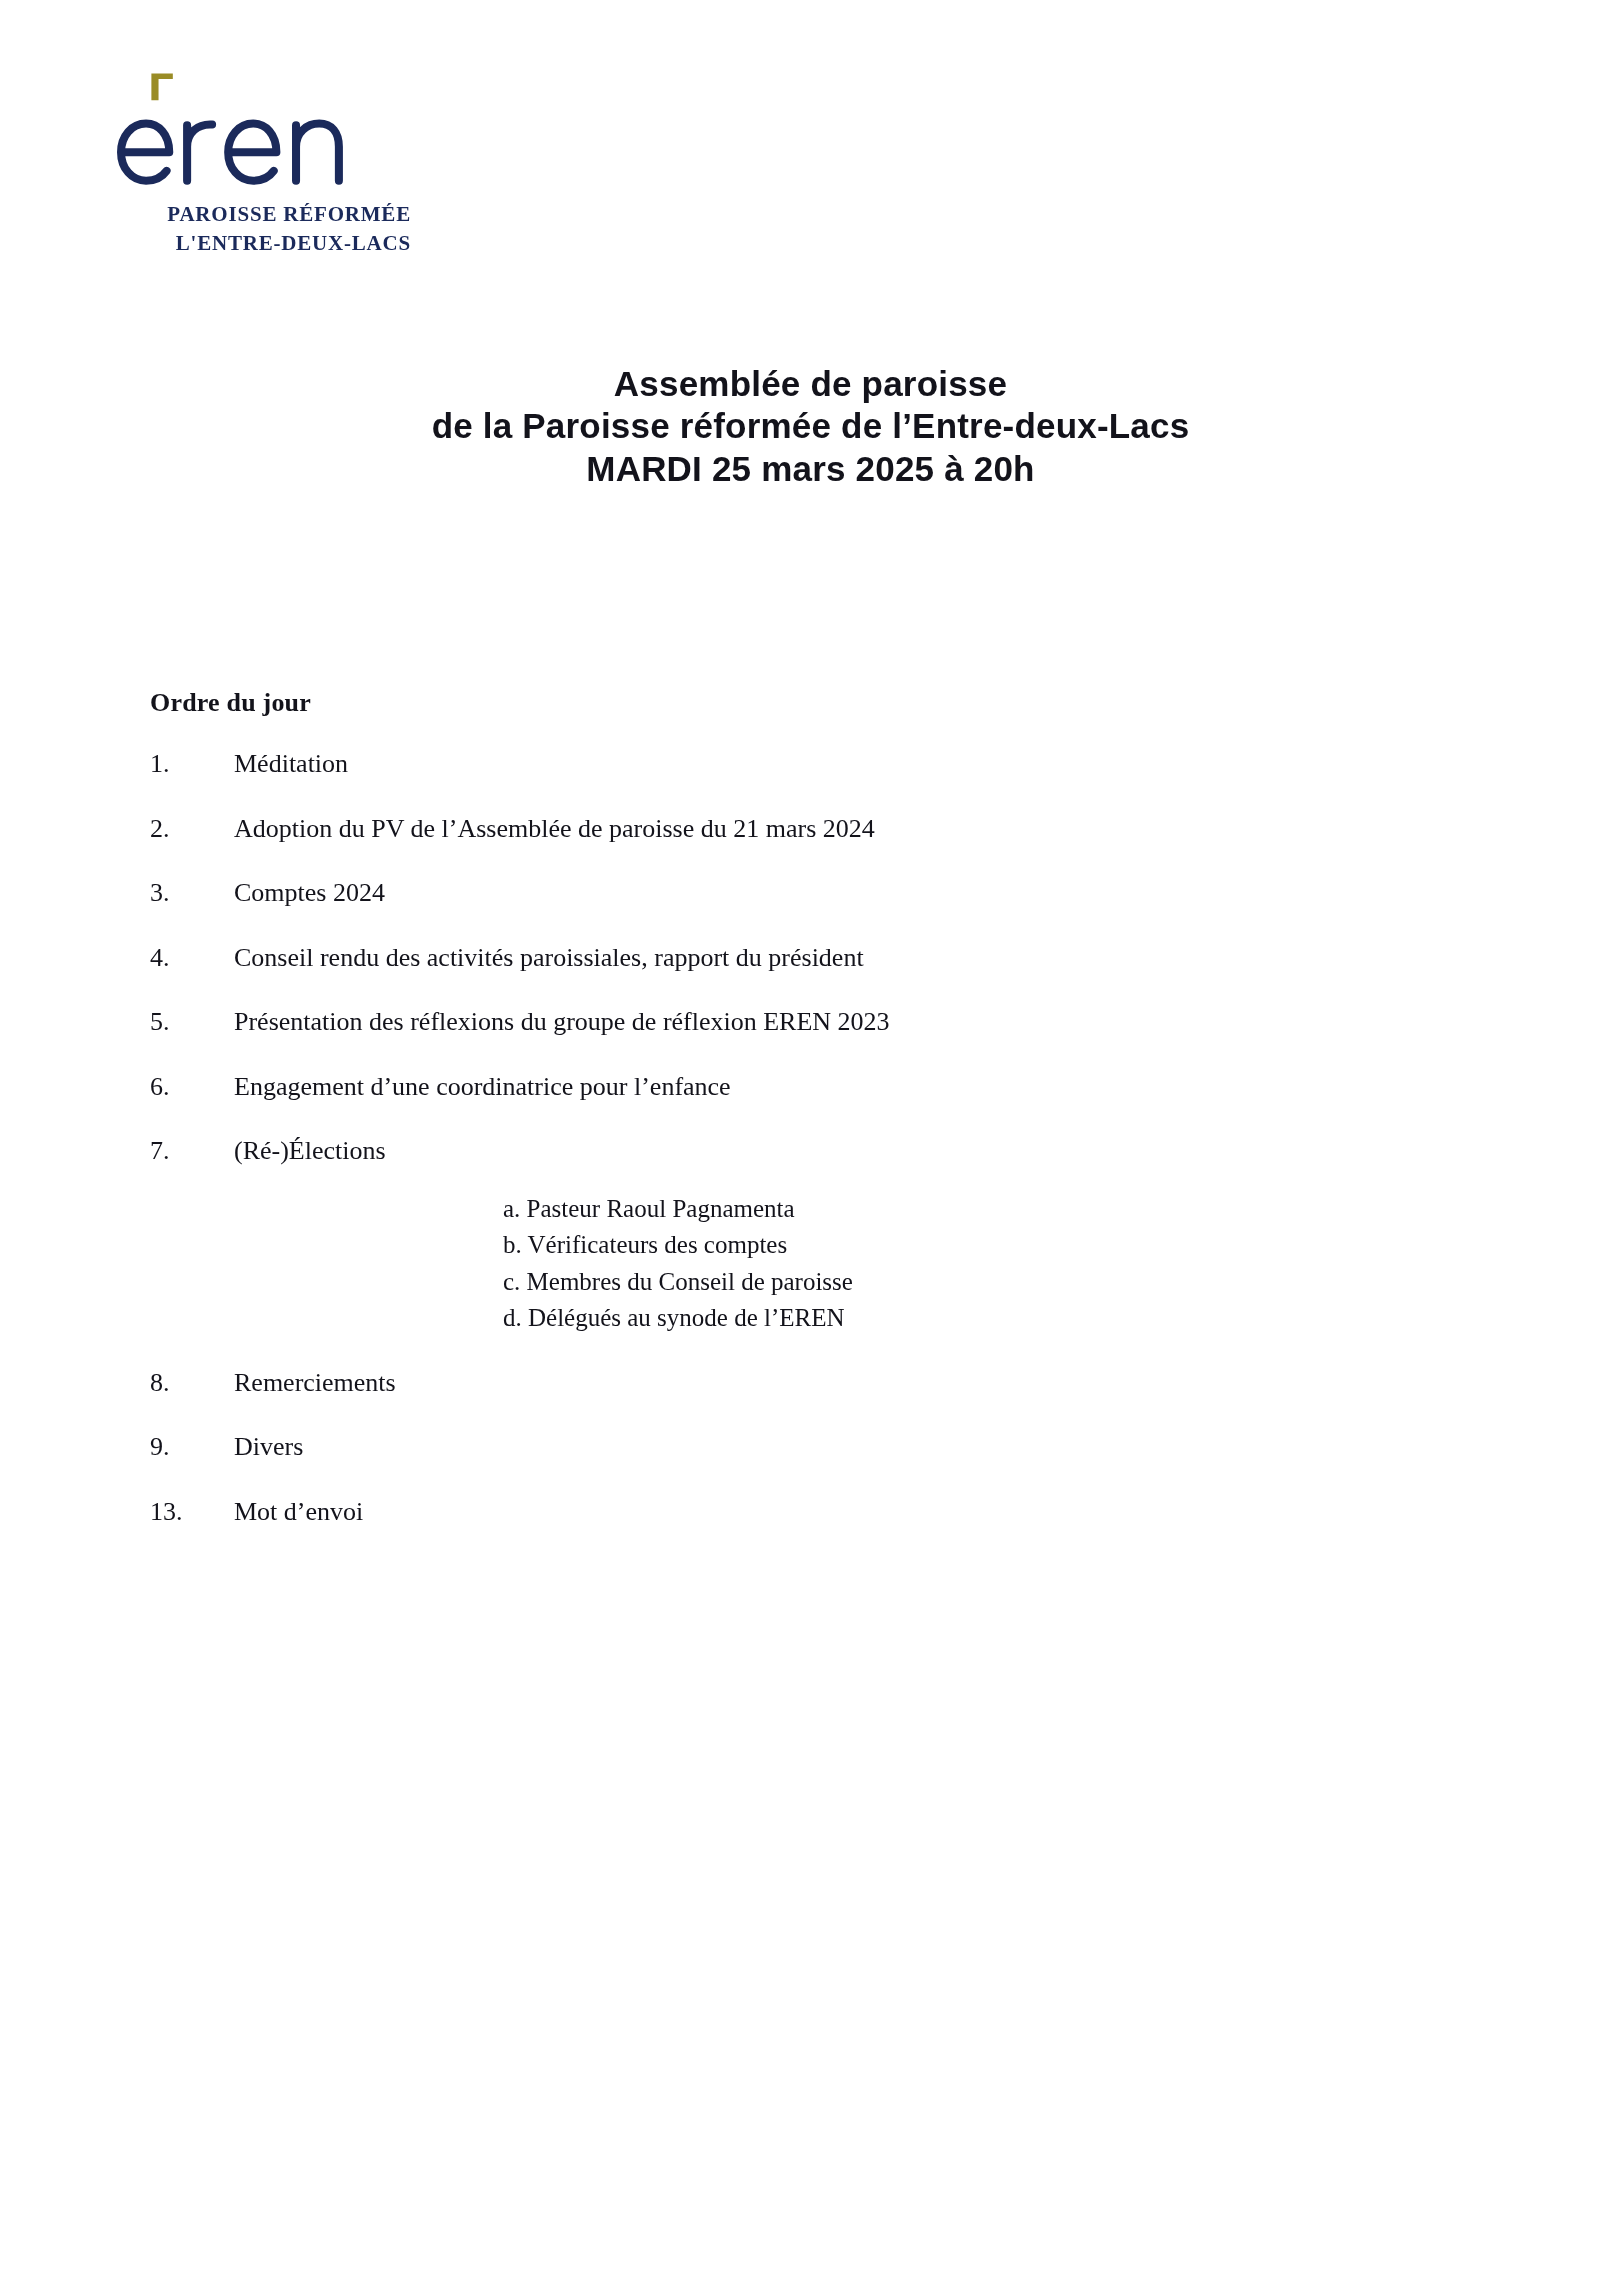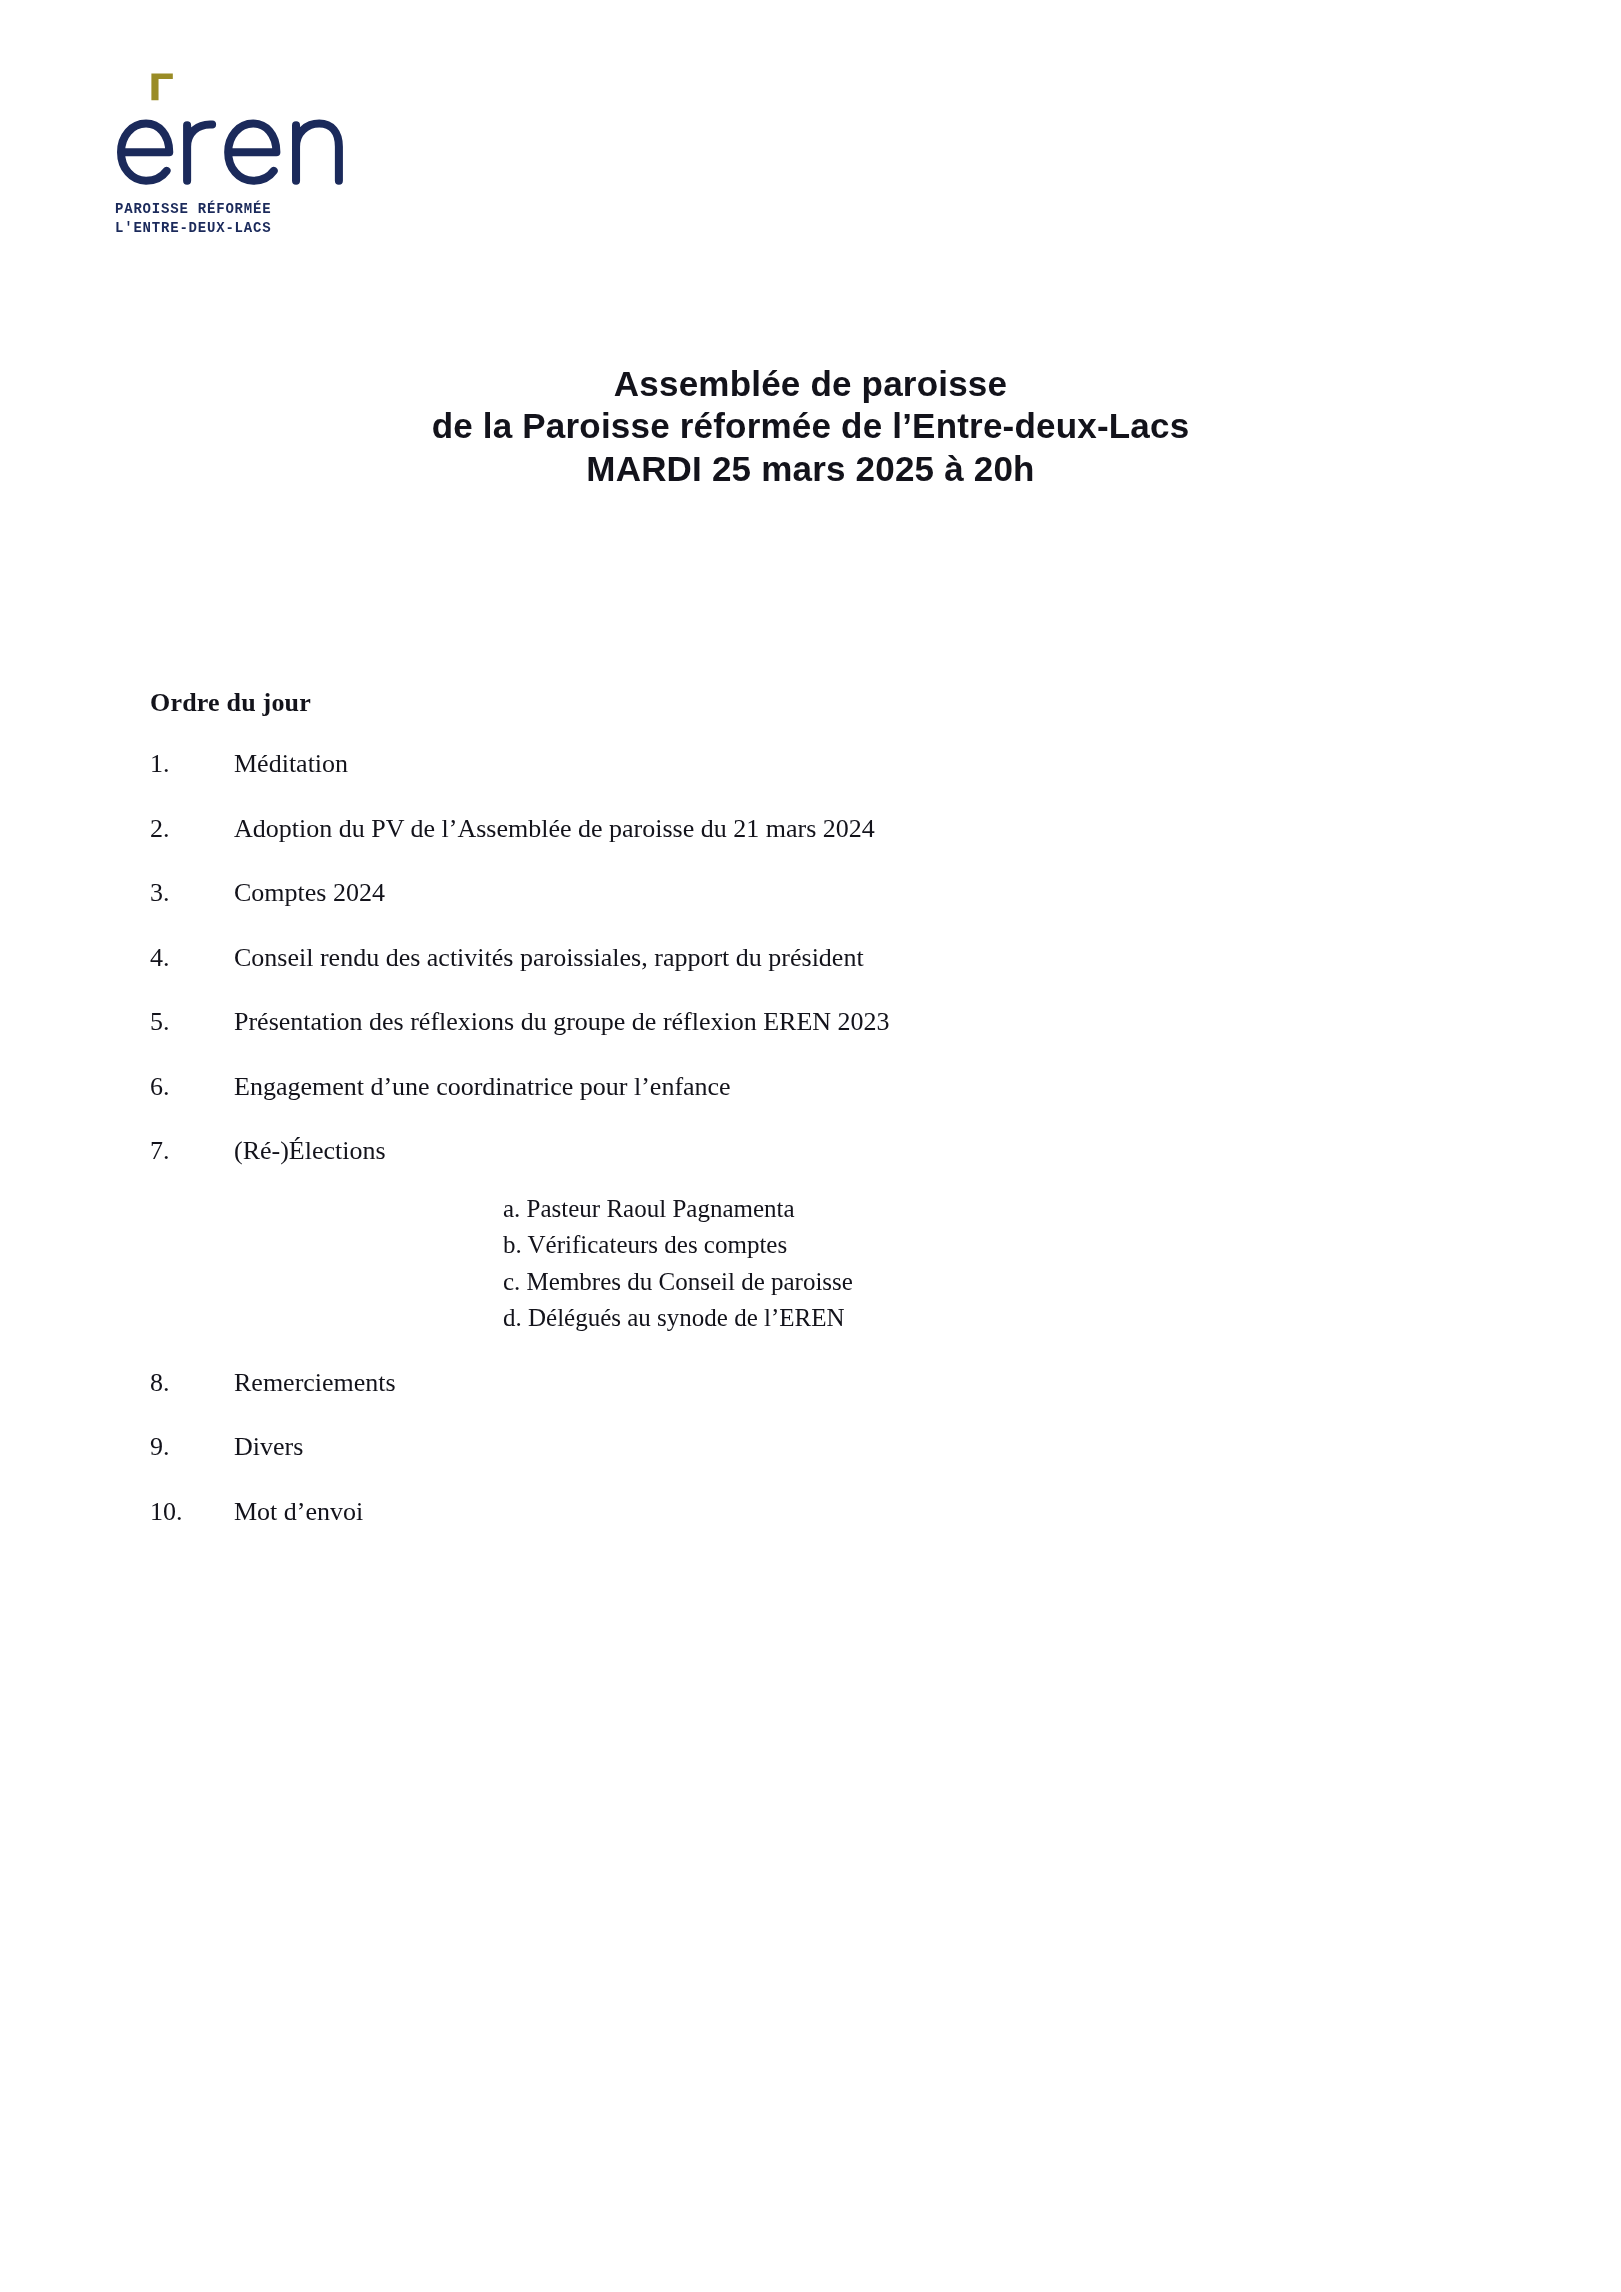--- a/index.html
+++ b/index.html
@@ -25,26 +25,27 @@
   }
   .logo-wordmark {
     position: relative;
     height: 125px;
   }
   .logo-wordmark svg {
     display: block;
   }
   .logo-sub {
     margin-top: 5.4px;
-    font-family: Liberation Mono, monospace;
+    font-family: Liberation Serif, serif;
     font-weight: bold;
-    font-size: 14px;
+    font-size: 21px;
     letter-spacing: 0.8px;
     color: #1b2a5b;
     line-height: 1.35;
+    text-align: right;
   }
 
   
   .title-block {
     position: absolute;
     top: 363px;
     left: 0;
     width: 100%;
     text-align: center;
   }
@@ -182,18 +183,18 @@
     <div class="agenda-num">8.</div>
     <div class="agenda-text">Remerciements</div>
   </div>
 
   <div class="agenda-item">
     <div class="agenda-num">9.</div>
     <div class="agenda-text">Divers</div>
   </div>
 
   <div class="agenda-item">
-    <div class="agenda-num">10.</div>
+    <div class="agenda-num">13.</div>
     <div class="agenda-text">Mot d’envoi</div>
   </div>
 
 </div>
 
 
 </body></html>

